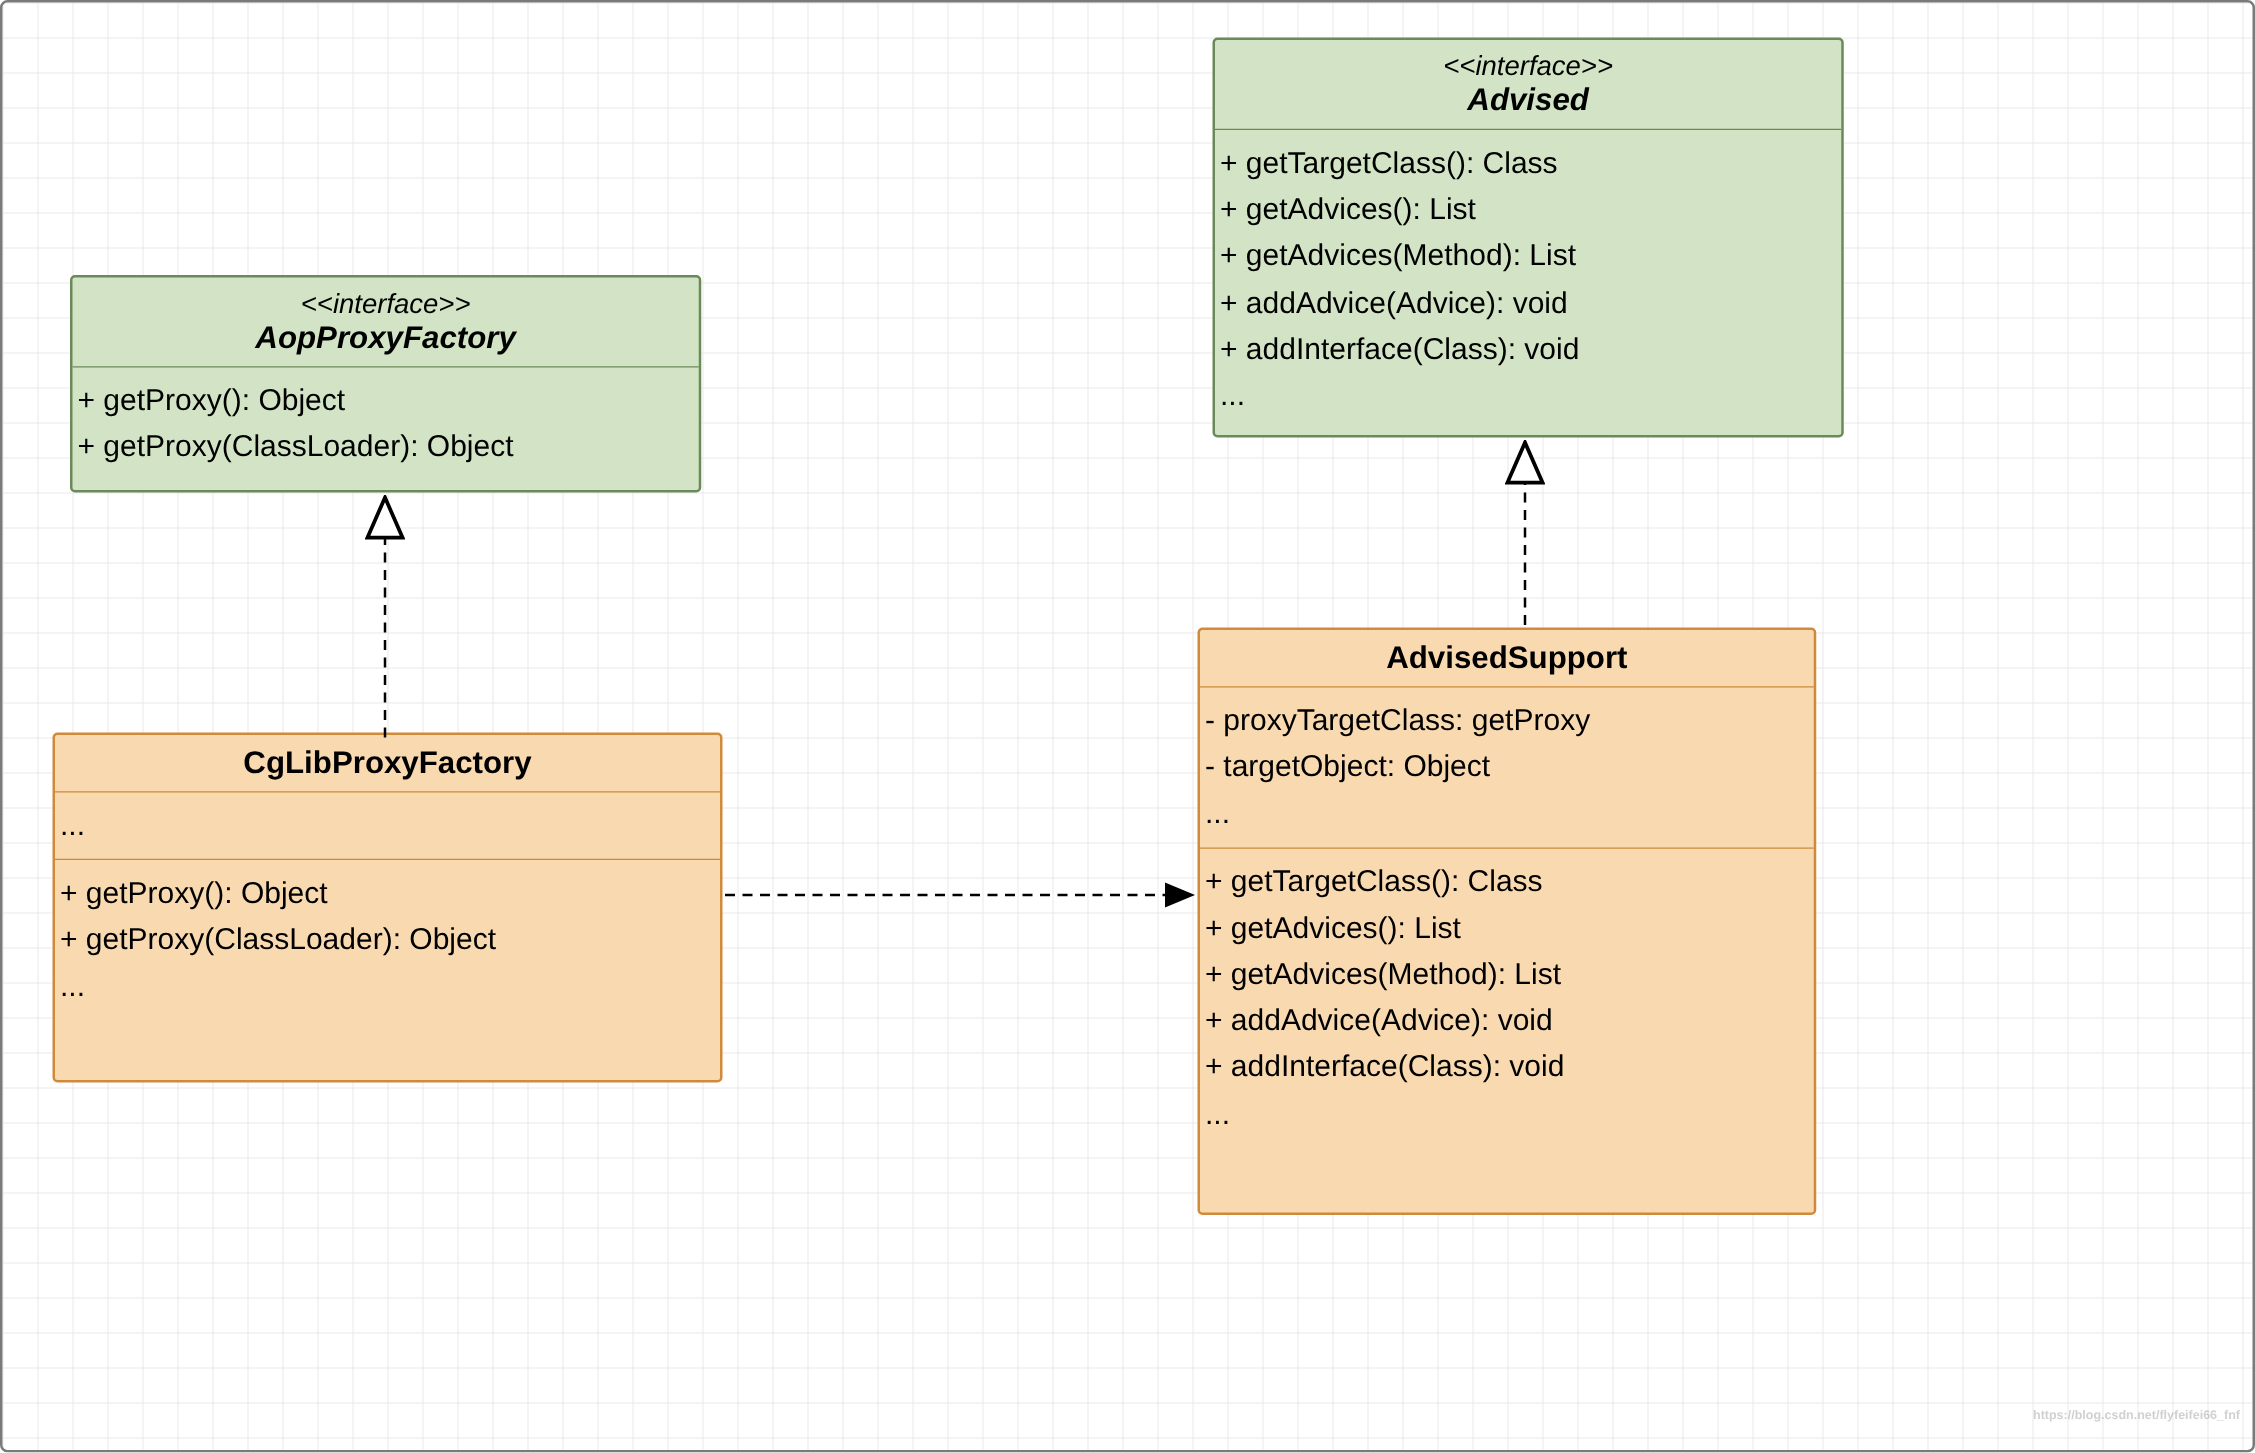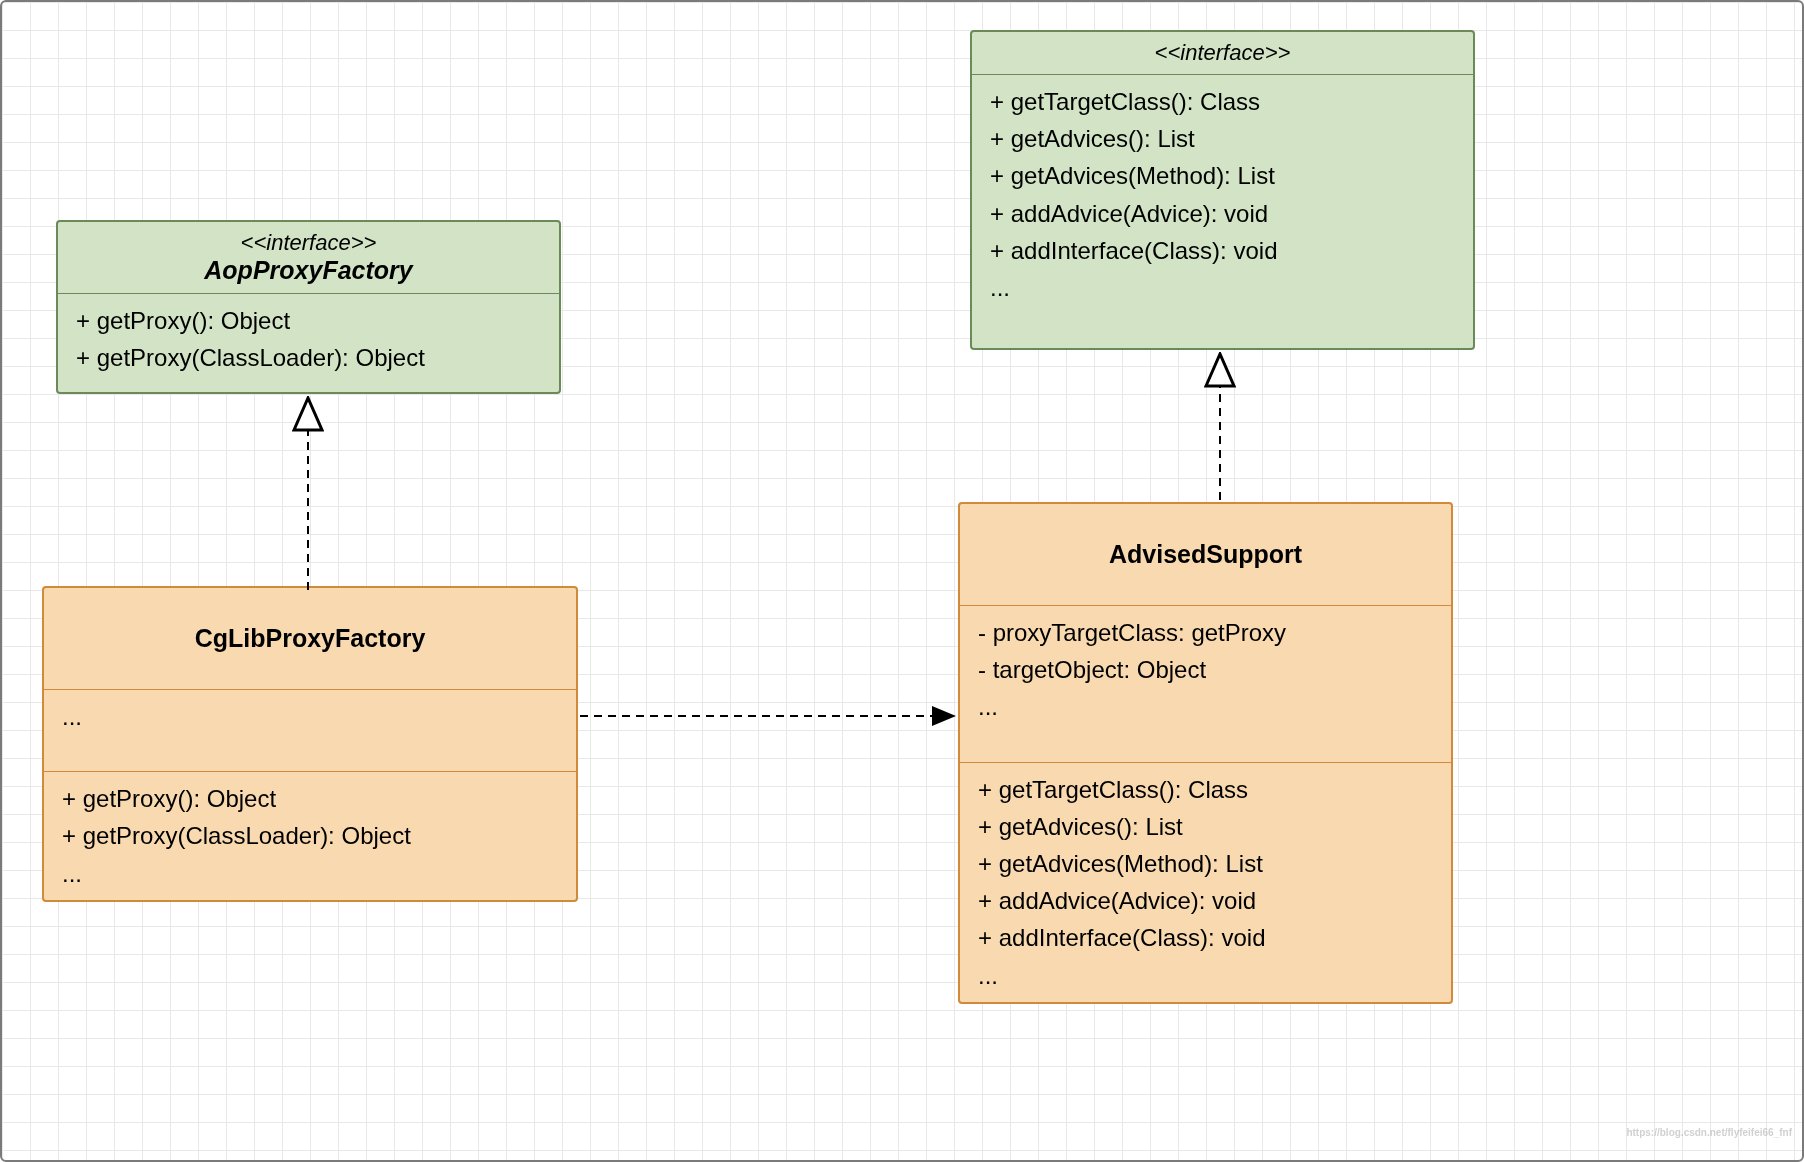--- a/index.html
+++ b/index.html
@@ -25,25 +25,25 @@
   position: absolute;
   border: 2px solid;
   border-radius: 4px;
   display: flex;
   flex-direction: column;
   font-size: 24px;
 }
 .uml-class.interface { border-color: #6a8a5a; background: #d2e4c5; }
 .uml-class.concrete  { border-color: #d08a3a; background: #f9d9b0; }
 .compartment {
-  padding: 8px 18px;
+  padding: 8px 4px;
   border-top: 1px solid;
 }
 .uml-class.interface .compartment { border-top-color: #6a8a5a; }
-.uml-class.concrete  .compartment { border-top-color: #d08a3a; margin-top: 28px; }
+.uml-class.concrete  .compartment { border-top-color: #d08a3a; }
 .compartment:first-child { border-top: none; text-align: center; }
 .stereotype { font-style: italic; font-size: 22px; }
 .classname { font-weight: bold; font-style: italic; font-size: 25px; }
 .classname.concrete-name { font-style: normal; }
 .member-line { line-height: 1.55; white-space: nowrap; }
 svg.connectors { position: absolute; inset: 0; pointer-events: none; }
 .watermark {
   position: absolute;
   right: 12px;
   bottom: 24px;
@@ -64,20 +64,21 @@
   </div>
   <div class="compartment">
     <div class="member-line">+ getProxy(): Object</div>
     <div class="member-line">+ getProxy(ClassLoader): Object</div>
   </div>
 </div>
 
 <div class="uml-class interface" id="box-advised" style="left: 970px; top: 30px; width: 505px; min-height: 320px;">
   <div class="compartment">
     <div class="stereotype">&lt;&lt;interface&gt;&gt;</div>
+    <div class="classname">Advised</div>
   </div>
   <div class="compartment">
     <div class="member-line">+ getTargetClass(): Class</div>
     <div class="member-line">+ getAdvices(): List</div>
     <div class="member-line">+ getAdvices(Method): List</div>
     <div class="member-line">+ addAdvice(Advice): void</div>
     <div class="member-line">+ addInterface(Class): void</div>
     <div class="member-line">...</div>
   </div>
 </div>

